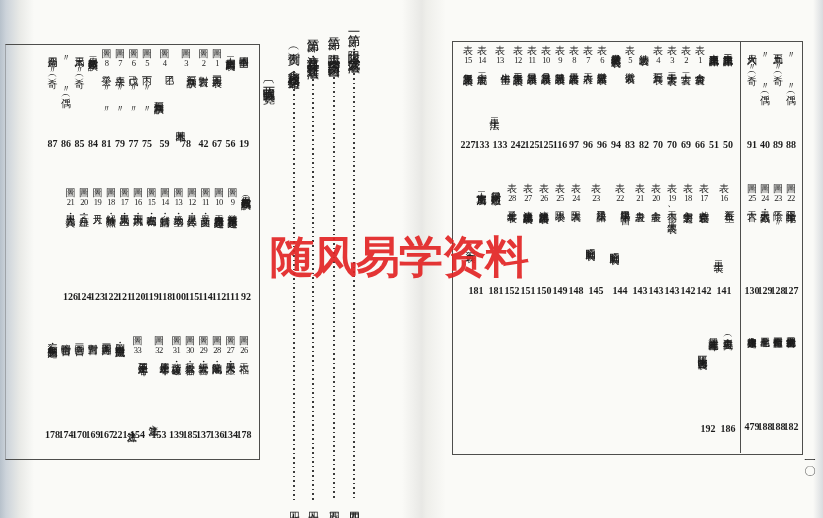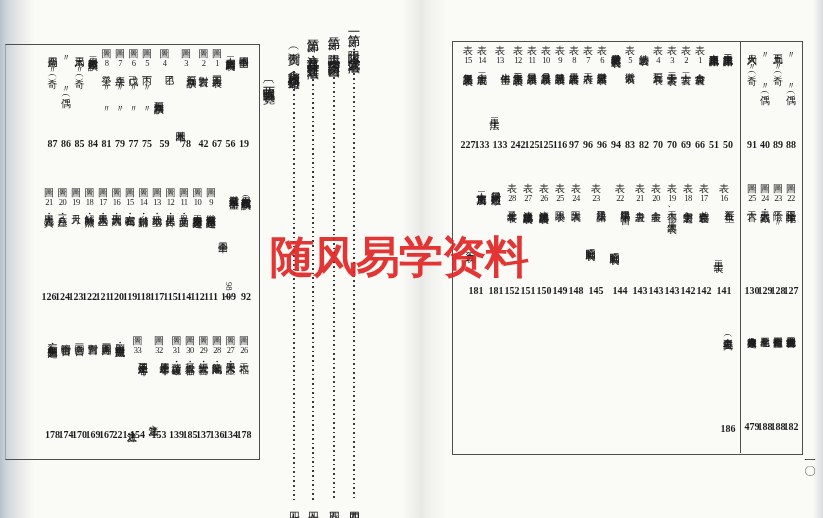--- a/index.html
+++ b/index.html
@@ -172,28 +172,20 @@
           <div class="num">87</div>
         </div>
       </div>
     <div class="band" id="bandL2" style="left:44px;top:188px;width:208px;height:114px;gap:1.5px;">
         <div class="entry w1">
           <div class="titles">
             <div class="vt">火六局起紫微歇訣（偶）</div>
           </div>
           <div class="num">92</div>
         </div>
-        <div class="entry w2">
-          <div class="titles">
-            <div class="vt">紫微星基本命盤</div>
-            <div class="vt" style="margin-top: 46px;">全十二圖</div>
-          </div>
-          <div class="numabove">98〜</div>
-          <div class="num">109</div>
-        </div>
         <div class="entry w1">
           <div class="lab">
             <div class="lc">圖</div>
             <div class="ln">9</div>
           </div>
           <div class="titles">
             <div class="vt">紫微系諸星之運行</div>
           </div>
           <div class="num">111</div>
         </div>
@@ -228,21 +220,21 @@
           <div class="num">115</div>
         </div>
         <div class="entry w1">
           <div class="lab">
             <div class="lc">圖</div>
             <div class="ln">13</div>
           </div>
           <div class="titles">
             <div class="vt">地劫・天空</div>
           </div>
-          <div class="num">117</div>
+          <div class="num">100</div>
         </div>
         <div class="entry w1">
           <div class="lab">
             <div class="lc">圖</div>
             <div class="ln">14</div>
           </div>
           <div class="titles">
             <div class="vt">台輔・封誥</div>
           </div>
           <div class="num">118</div>
@@ -791,20 +783,27 @@
           <div class="num">181</div>
         </div>
       </div>
     <div class="band" id="bandR3" style="left:640px;top:330px;width:94px;height:104px;gap:4px;">
         <div class="entry w1">
           <div class="titles">
             <div class="vt">命主表（再揭）</div>
           </div>
           <div class="num">186</div>
         </div>
+        <div class="entry w2">
+          <div class="titles">
+            <div class="vt">諸星之南北斗五行</div>
+            <div class="vt" style="margin-top: 18px;">陰陽化吉凶一覽表</div>
+          </div>
+          <div class="num">192</div>
+        </div>
       </div>
     <div class="band" id="bandS1" style="left:745px;top:46px;width:52px;height:104px;gap:1px;">
         <div class="entry w1">
           <div class="titles">
             <div class="vt">〃　　〃（偶）</div>
           </div>
           <div class="num">88</div>
         </div>
         <div class="entry w1">
           <div class="titles">

